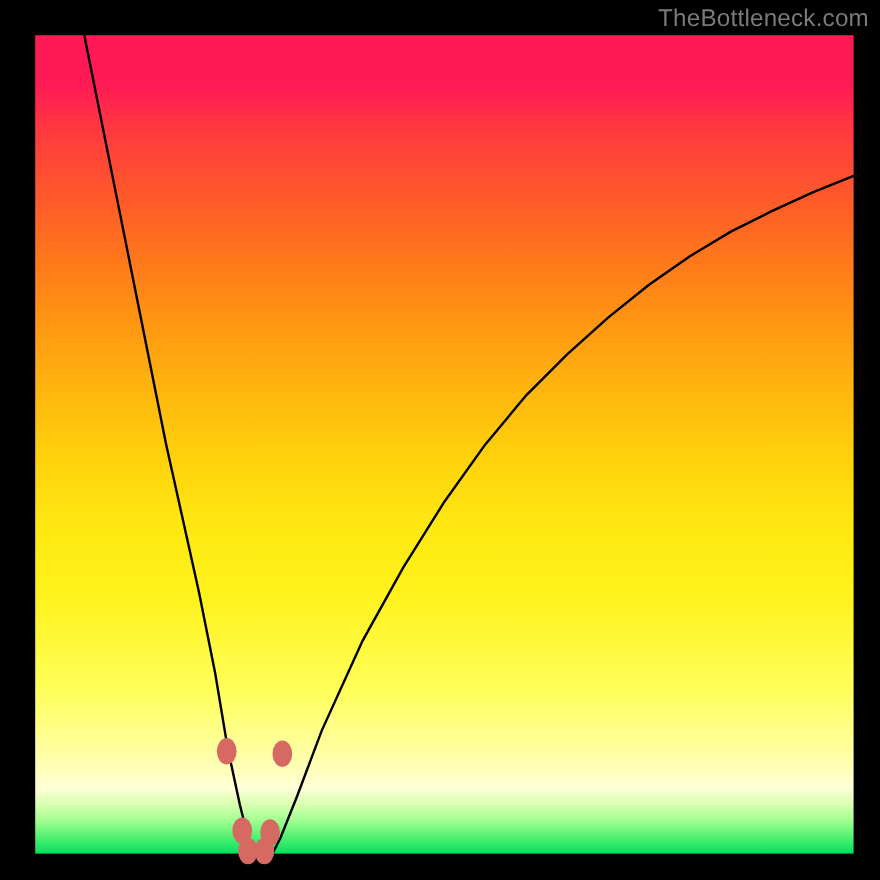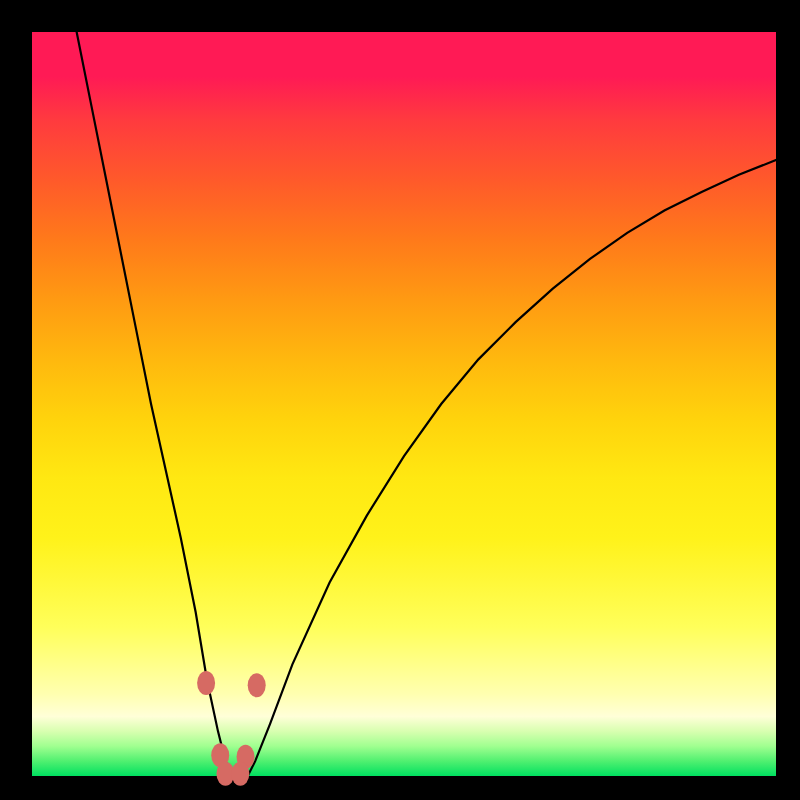--- a/index.html
+++ b/index.html
@@ -61,20 +61,21 @@
     top: 0;
     width: 744px;
     height: 744px;
     overflow: visible;
   }
 </style>
 </head>
 <body>
 
 <div class="frame">
+  <div class="watermark">TheBottleneck.com</div>
   <div class="plot-area">
     <svg class="curve" viewBox="0 0 744 744">
       <path id="curve-path" fill="none" stroke="#000" stroke-width="2.2" stroke-linecap="round" d="M44.64 0.00 L59.52 74.40 L74.40 148.80 L89.28 223.20 L104.16 297.60 L119.04 372.00 L133.92 438.96 L148.80 505.92 L163.68 580.32 L174.84 647.28 L186.00 699.36 L193.44 729.12 L200.88 744.00 L208.32 744.00 L215.76 744.00 L223.20 729.12 L238.08 691.92 L260.40 632.40 L297.60 550.56 L334.80 483.60 L372.00 424.08 L409.20 372.00 L446.40 327.36 L483.60 290.16 L520.80 256.68 L558.00 226.92 L595.20 200.88 L632.40 178.56 L669.60 159.96 L706.80 142.85 L744.00 127.97"></path>
       <g id="markers">
           <ellipse cx="174.10" cy="651.00" rx="9" ry="12" fill="#d66a63"></ellipse>
           <ellipse cx="224.69" cy="653.23" rx="9" ry="12" fill="#d66a63"></ellipse>
           <ellipse cx="188.23" cy="723.17" rx="9" ry="12" fill="#d66a63"></ellipse>
           <ellipse cx="213.53" cy="724.66" rx="9" ry="12" fill="#d66a63"></ellipse>
           <ellipse cx="193.44" cy="741.77" rx="9" ry="12" fill="#d66a63"></ellipse>
           <ellipse cx="208.32" cy="741.77" rx="9" ry="12" fill="#d66a63"></ellipse>

